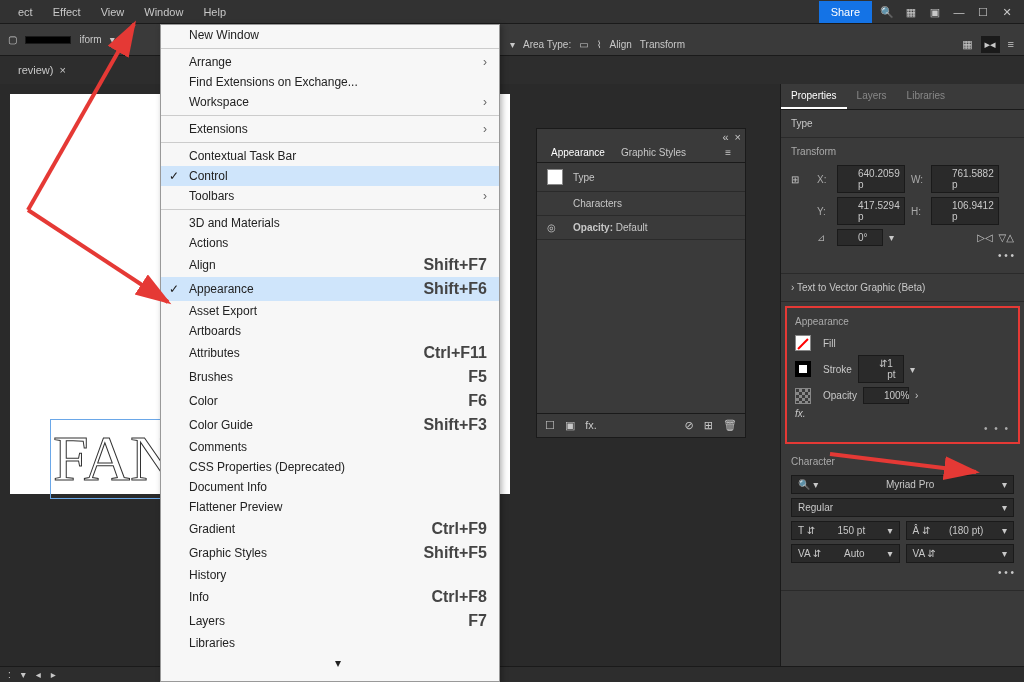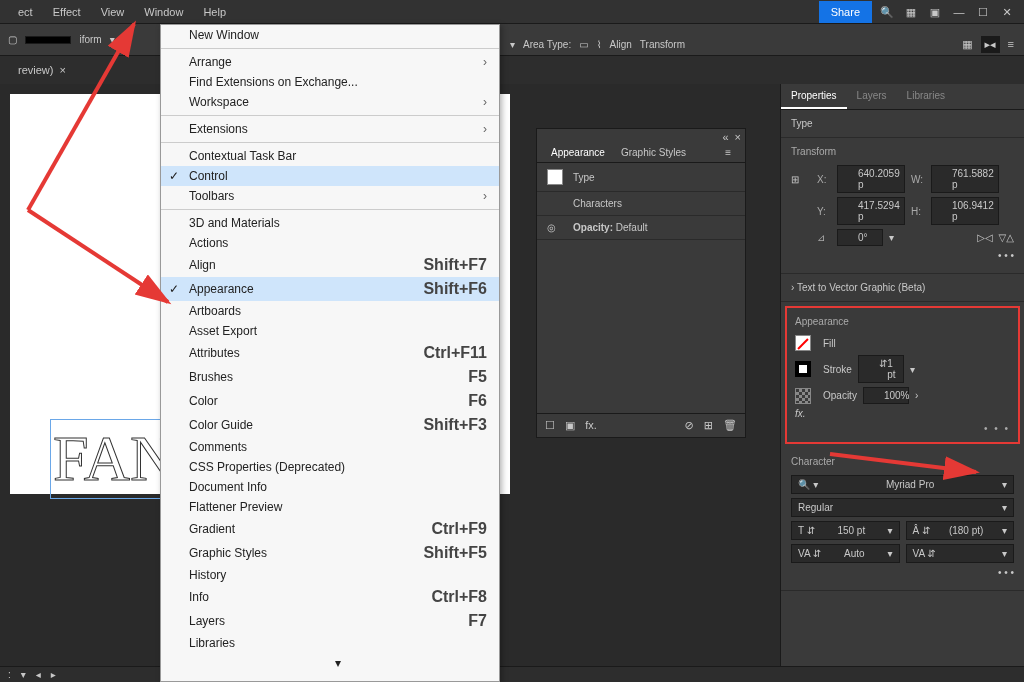--- a/index.html
+++ b/index.html
@@ -287,24 +287,24 @@
       </div>
       <div class="item">
         <span>Align</span>
         <span class="shortcut">Shift+F7</span>
       </div>
       <div class="item checked">
         <span>Appearance</span>
         <span class="shortcut">Shift+F6</span>
       </div>
       <div class="item">
+        <span>Asset Export</span>
+      </div>
+      <div class="item">
         <span>Artboards</span>
-      </div>
-      <div class="item">
-        <span>Asset Export</span>
       </div>
       <div class="item">
         <span>Attributes</span>
         <span class="shortcut">Ctrl+F11</span>
       </div>
       <div class="item">
         <span>Brushes</span>
         <span class="shortcut">F5</span>
       </div>
       <div class="item">

